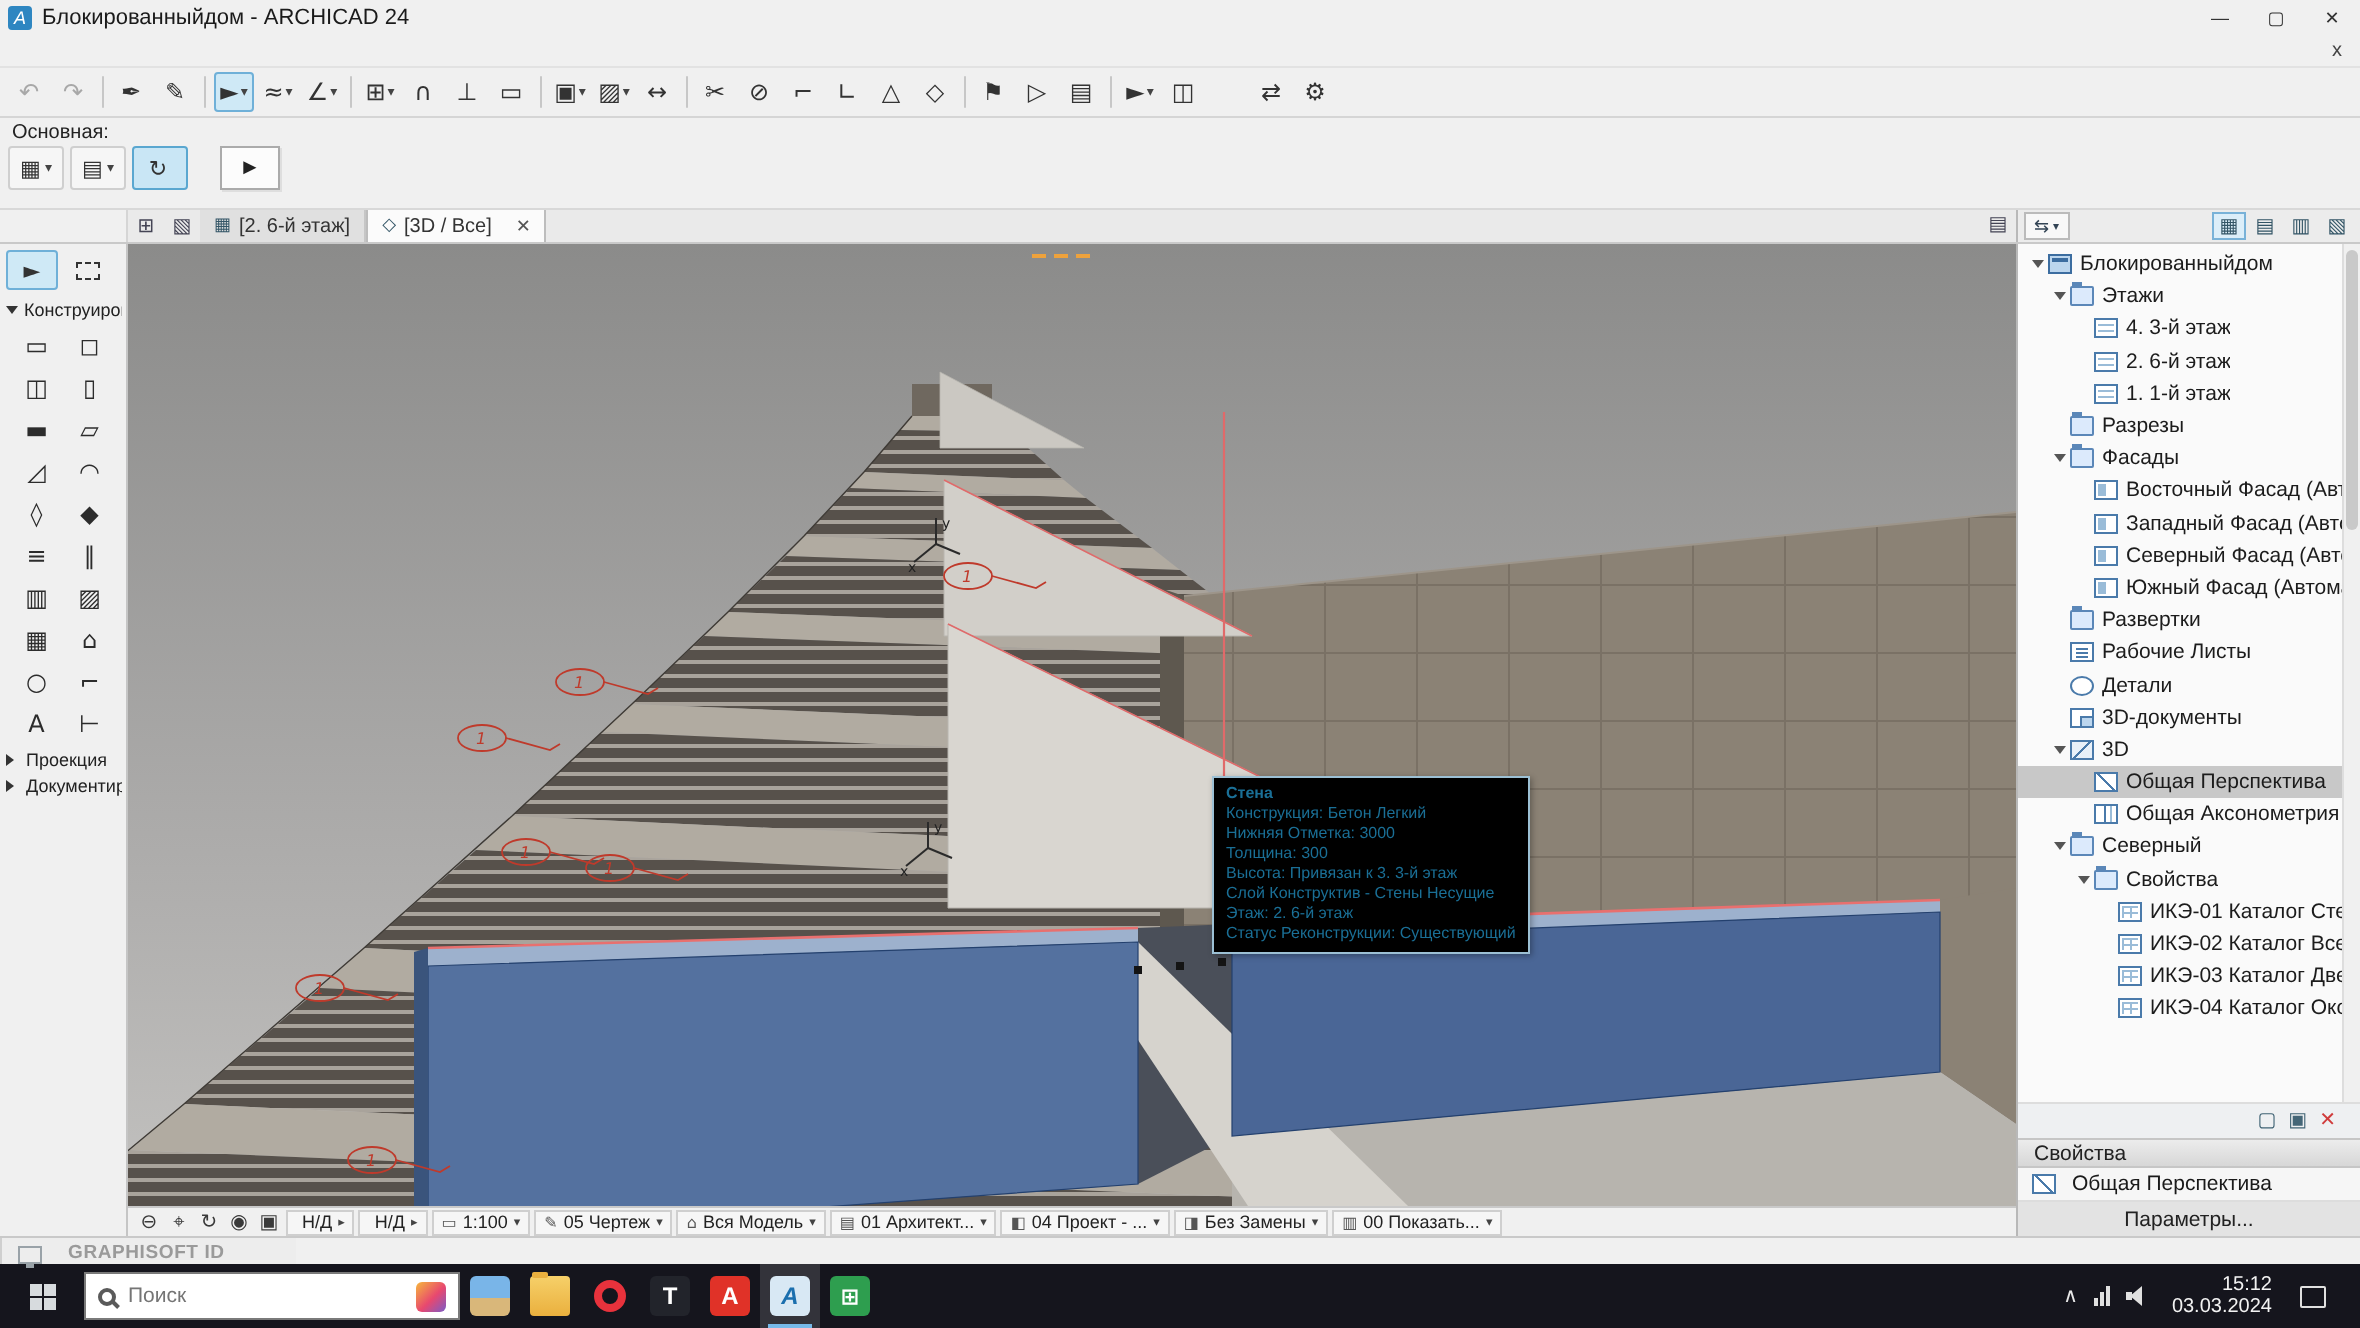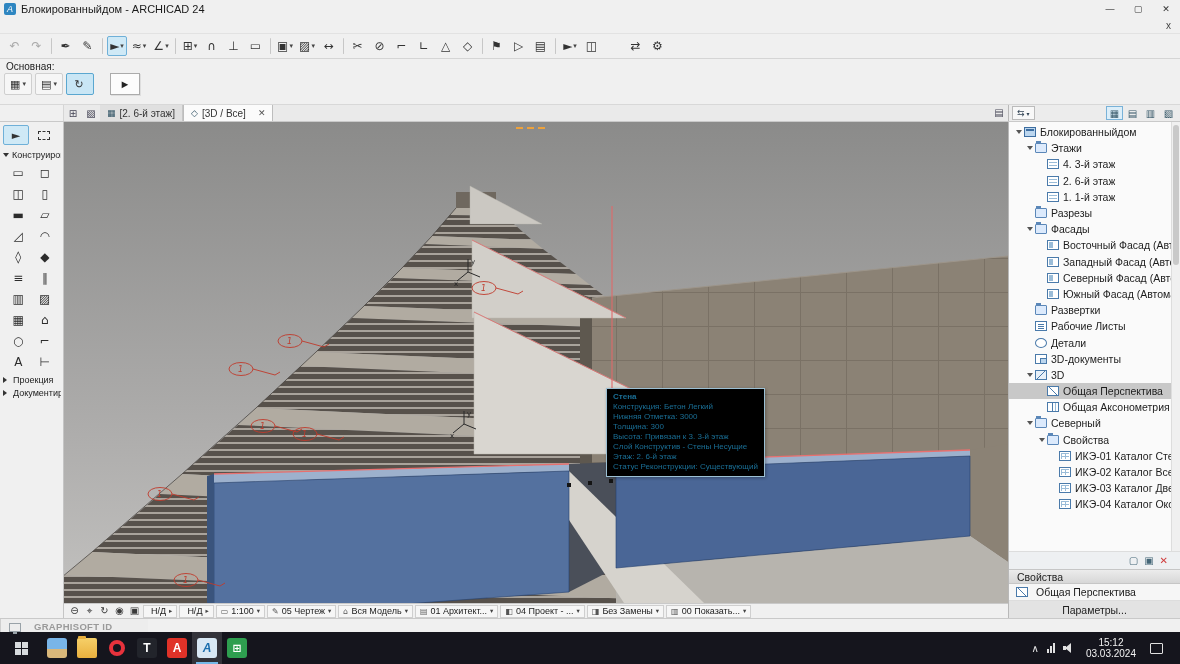--- a/index.html
+++ b/index.html
@@ -166,21 +166,21 @@
 .ai-green{background:#2e9e4f;font-size:11px}
 .ai-green::after{content:"⊞";font-family:"DejaVu Sans",sans-serif}
 .tb-tray{margin-left:auto;display:flex;align-items:center;gap:8px;padding-right:2px}
 .tray-ic{font-size:10px;color:#e8e8e8;font-family:"DejaVu Sans",sans-serif}
 .net-ic{display:inline-flex;align-items:flex-end;gap:1px;height:10px}
 .net-ic i{width:2px;background:#e0e0e0;display:block}
 .net-ic i:nth-child(1){height:4px}.net-ic i:nth-child(2){height:7px}.net-ic i:nth-child(3){height:10px}
 .vol-ic{position:relative;width:11px;height:10px}
 .vol-ic::before{content:"";position:absolute;left:0;top:3px;width:3px;height:4px;background:#e0e0e0}
 .vol-ic::after{content:"";position:absolute;left:2px;top:0;border:5px solid transparent;border-right:6px solid #e0e0e0;border-left:0}
-.clock{text-align:center;font-size:10px;line-height:11px;color:#f2f2f2;padding:0 4px}
+.clock{text-align:right;font-size:10px;line-height:11px;color:#f2f2f2;padding:0 4px}
 .notif{width:13px;height:11px;border:1px solid #e0e0e0;border-radius:1px;margin:0 2px}
 .show-desk{width:5px;border-left:1px solid #3a3a46}
 </style>
 </head>
 <body>
 
 <div class="screen">
 
   <div class="titlebar">
     <span class="appic">A</span>
@@ -852,20 +852,25 @@
 
   <div class="taskbar">
     <div class="tb-start">
       <span class="win-logo">
           <i></i>
           <i></i>
           <i></i>
           <i></i>
         </span>
     </div>
+    <div class="tb-search">
+      <span class="sic"></span>
+      <input class="sinput" placeholder="Поиск" style="">
+      <span class="srhs"></span>
+    </div>
     <div class="tapp">
         <span class="ai ai-gallery"></span>
       </div>
     <div class="tapp">
         <span class="ai ai-folder"></span>
       </div>
     <div class="tapp">
         <span class="ai ai-opera"></span>
       </div>
     <div class="tapp">

